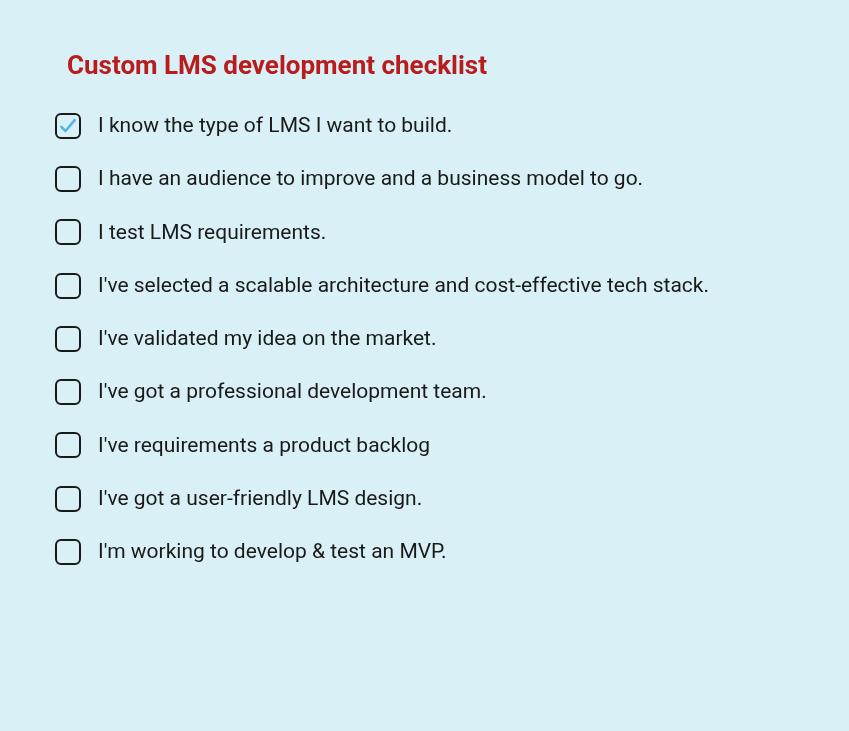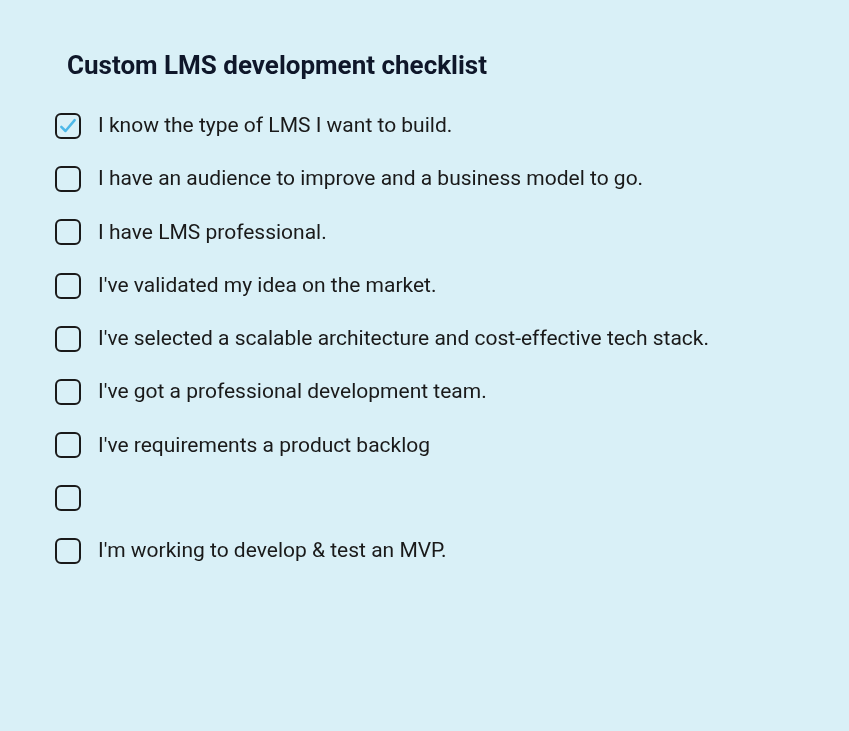--- a/index.html
+++ b/index.html
@@ -10,21 +10,21 @@
     body {
       font-family: -apple-system, BlinkMacSystemFont, 'Segoe UI', Roboto, Helvetica, Arial, sans-serif;
       background: #d9f0f7;
       width: 849px;
       height: 731px;
       padding: 50px 55px;
     }
     .title {
       font-size: 26px;
       font-weight: 700;
-      color: #0f172a;
+      color: #b91c1c;
       margin-bottom: 32px;
       padding-left: 12px;
     }
     .checklist {
       display: flex;
       flex-direction: column;
       gap: 26px;
     }
     .checklist-item {
       display: flex;
@@ -69,38 +69,39 @@
         </svg>
       </div>
       <span class="item-label">I know the type of LMS I want to build.</span>
     </div>
     <div class="checklist-item">
       <div class="checkbox"></div>
       <span class="item-label">I have an audience to improve and a business model to go.</span>
     </div>
     <div class="checklist-item">
       <div class="checkbox"></div>
-      <span class="item-label">I have LMS professional.</span>
+      <span class="item-label">I test LMS requirements.</span>
+    </div>
+    <div class="checklist-item">
+      <div class="checkbox"></div>
+      <span class="item-label">I've selected a scalable architecture and cost-effective tech stack.</span>
     </div>
     <div class="checklist-item">
       <div class="checkbox"></div>
       <span class="item-label">I've validated my idea on the market.</span>
-    </div>
-    <div class="checklist-item">
-      <div class="checkbox"></div>
-      <span class="item-label">I've selected a scalable architecture and cost-effective tech stack.</span>
     </div>
     <div class="checklist-item">
       <div class="checkbox"></div>
       <span class="item-label">I've got a professional development team.</span>
     </div>
     <div class="checklist-item">
       <div class="checkbox"></div>
       <span class="item-label">I've requirements a product backlog</span>
     </div>
     <div class="checklist-item">
       <div class="checkbox"></div>
+      <span class="item-label">I've got a user-friendly LMS design.</span>
     </div>
     <div class="checklist-item">
       <div class="checkbox"></div>
       <span class="item-label">I'm working to develop &amp; test an MVP.</span>
     </div>
   </div>
 
 </body></html>

